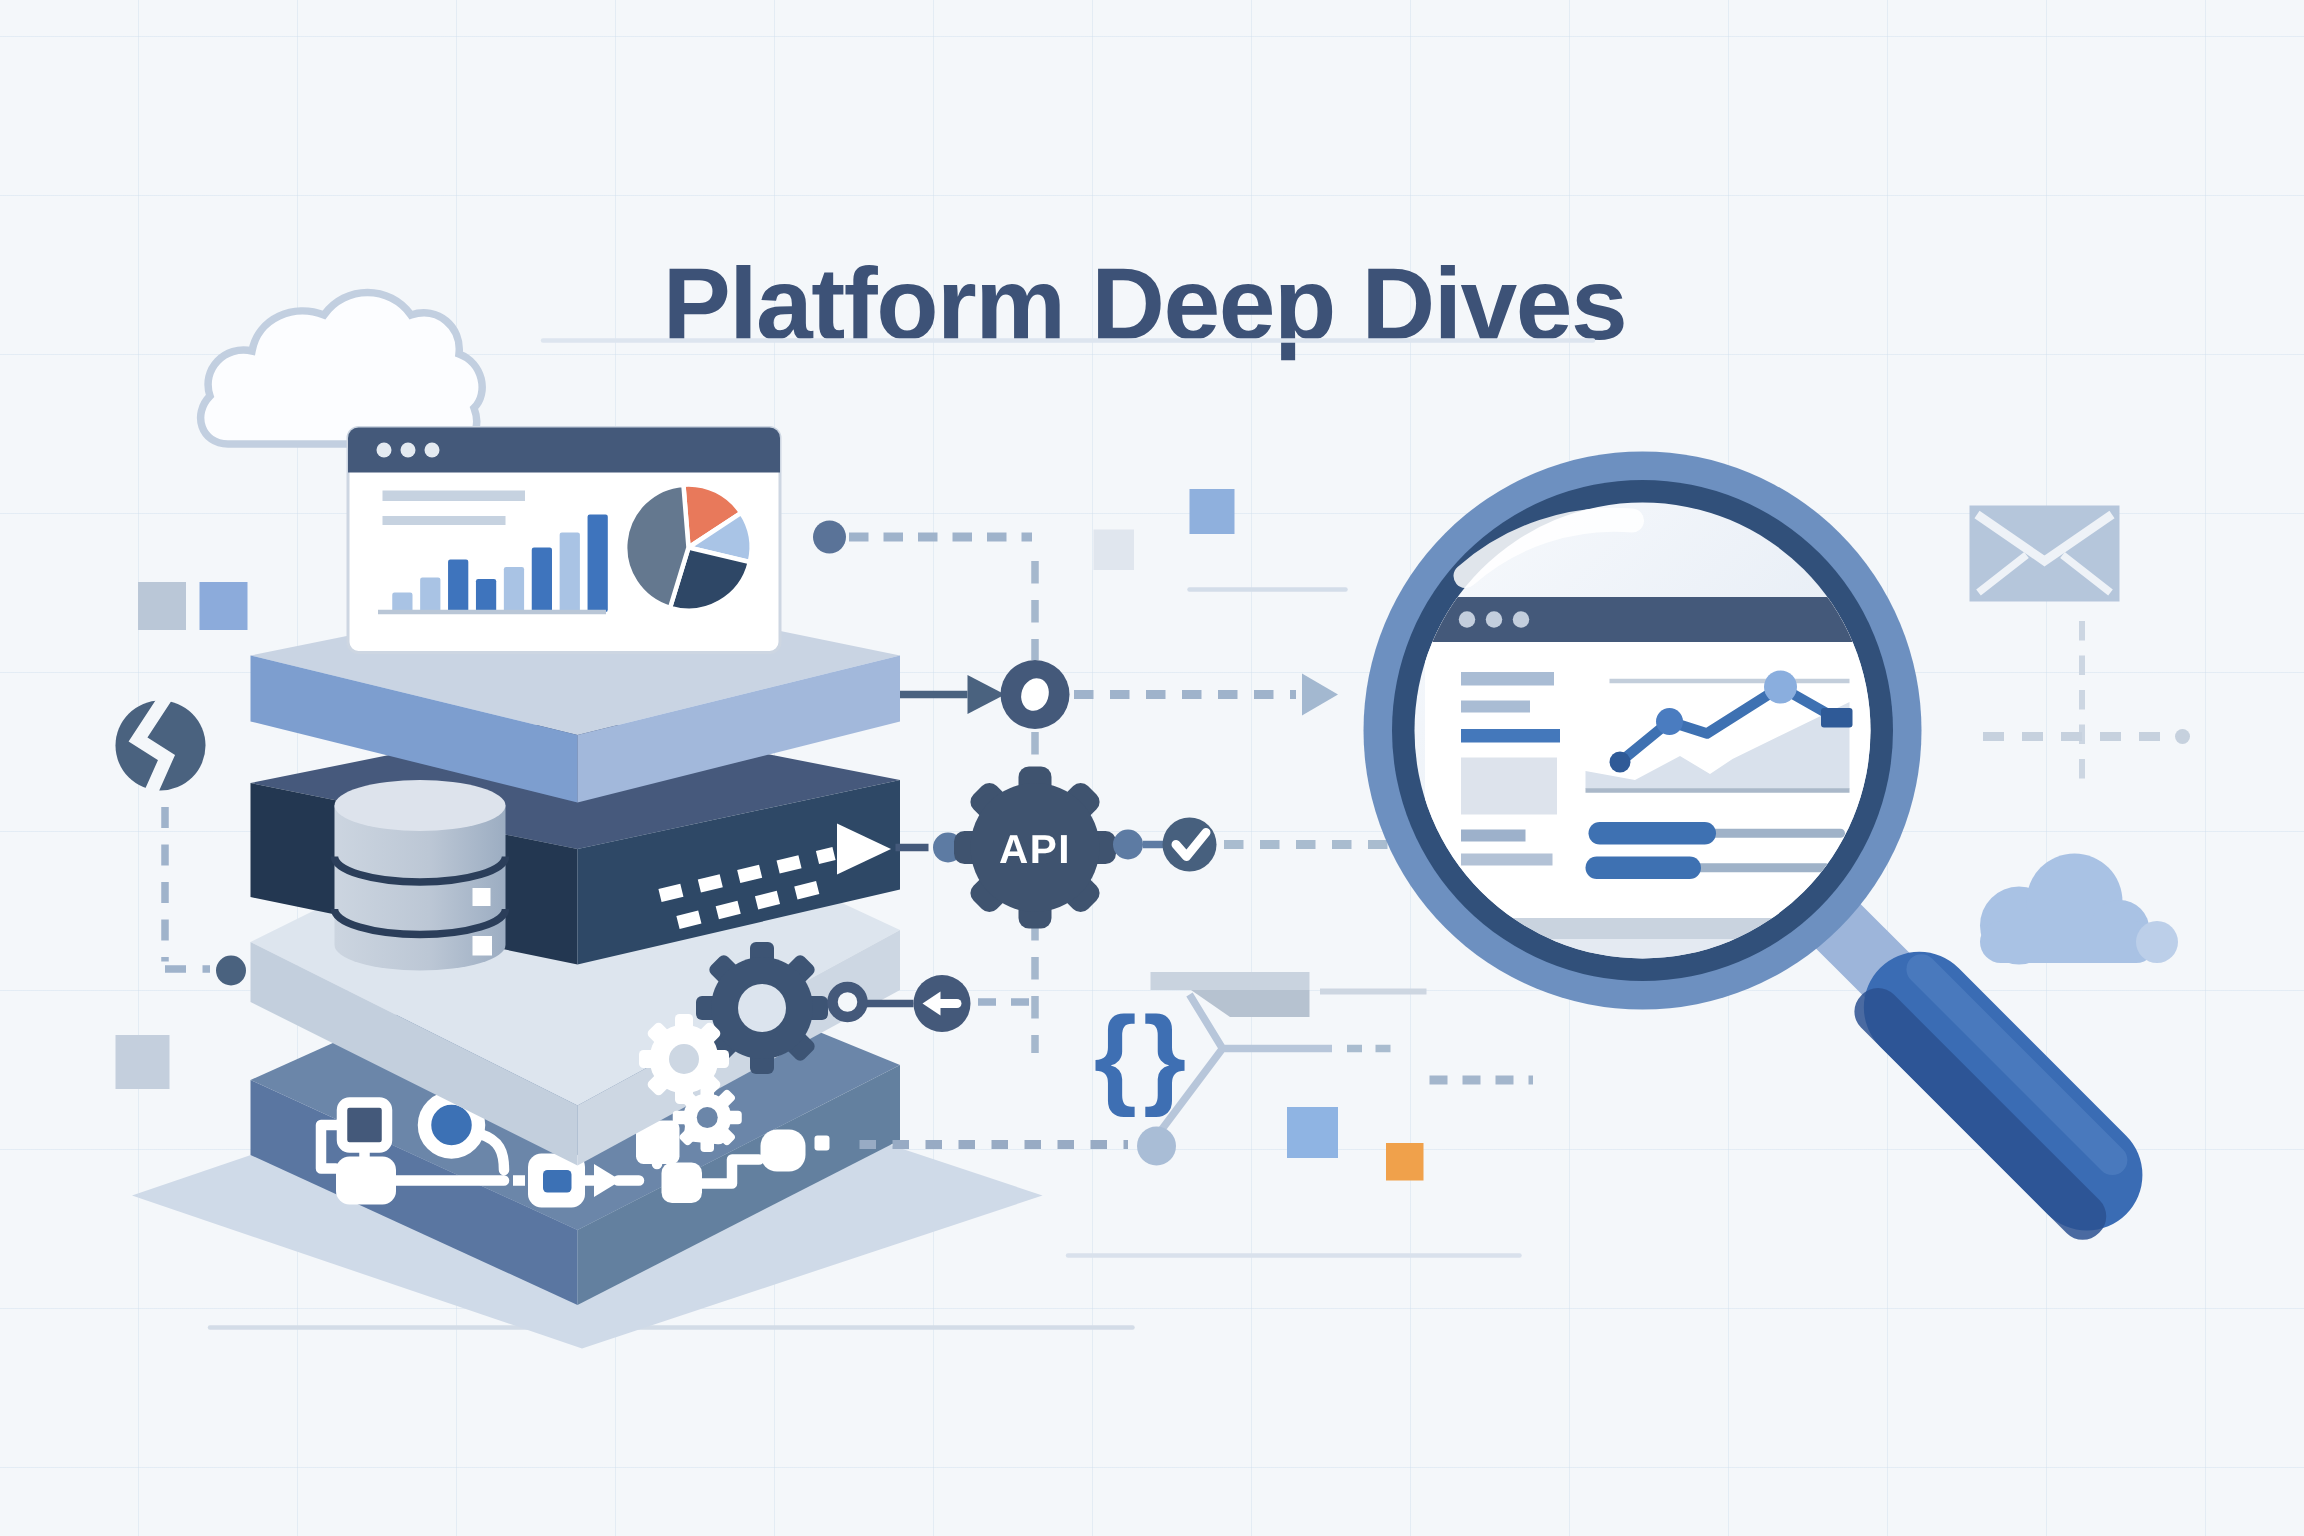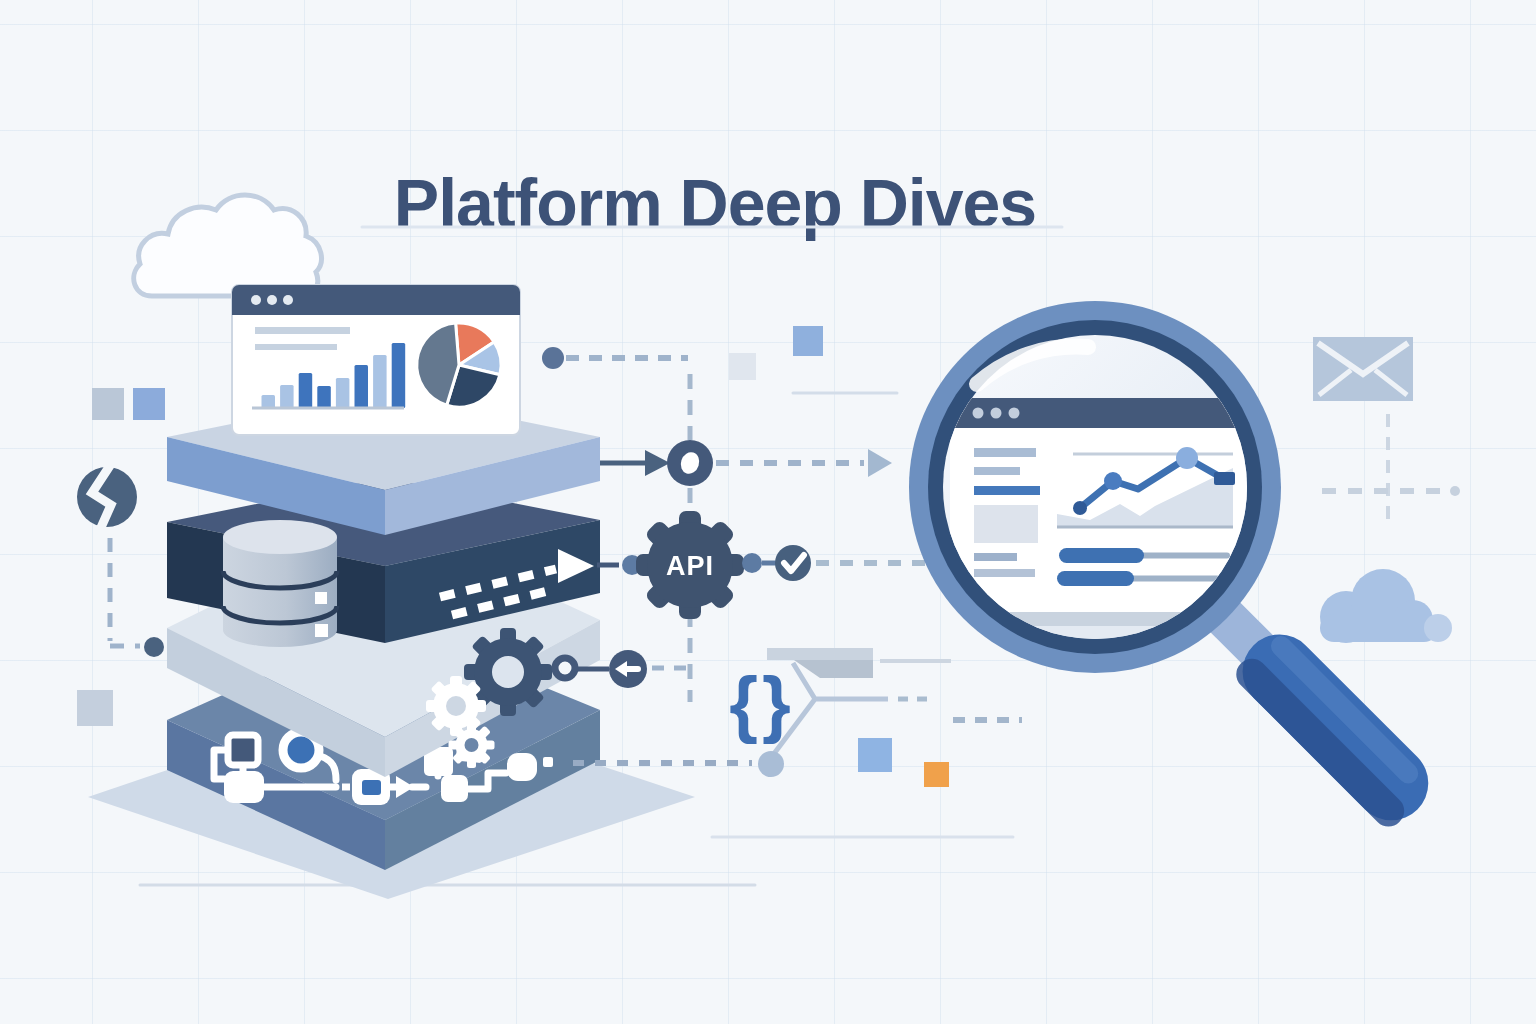--- a/index.html
+++ b/index.html
@@ -10,21 +10,21 @@
     background-image:
       linear-gradient(to right, rgba(208,222,238,.45) 1px, transparent 1px),
       linear-gradient(to bottom, rgba(208,222,238,.45) 1px, transparent 1px);
     background-size:106px 106px;
     background-position:-14px 24px;
     position:relative;
   }
   .stage{position:absolute;inset:0;width:1536px;height:1024px;}
   .title{
     position:absolute;top:118px;left:0;width:1430px;text-align:center;
-    font-size:68px;font-weight:700;letter-spacing:-1px;color:#3d5277;
+    font-size:68px;font-weight:700;letter-spacing:-1px;color:#3d5277;padding-left:48px;
   }
   svg{position:absolute;top:0;left:0;}
   .api-text{font-family:"Liberation Sans",sans-serif;font-weight:700;font-size:27px;fill:#ffffff;letter-spacing:1px;}
   .braces-text{font-family:"Liberation Sans",sans-serif;font-weight:700;font-size:74px;fill:#3e6fb3;letter-spacing:4px;}
 </style>
 </head>
 <body>
 
 <div class="stage">
 

